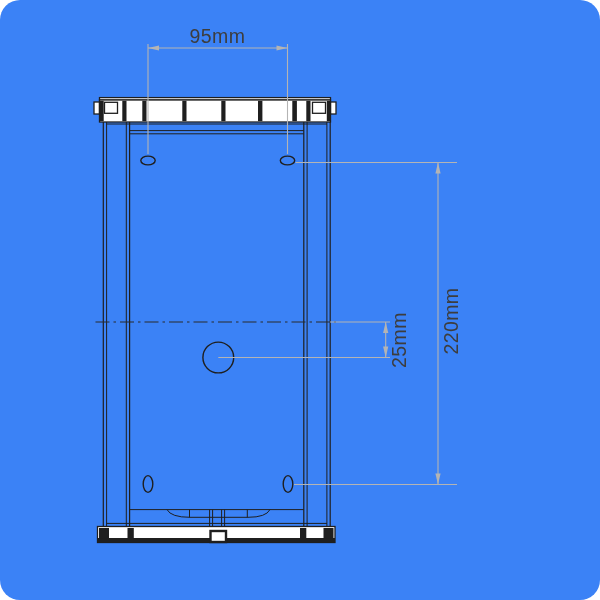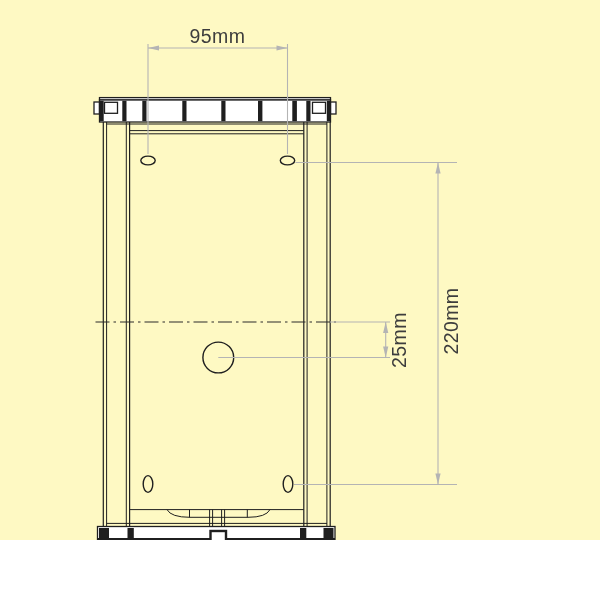--- a/index.html
+++ b/index.html
@@ -4,23 +4,24 @@
 <style>
   html, body {
     margin: 0;
     padding: 0;
     background: #ffffff;
     font-family: "Liberation Sans", sans-serif;
   }
   .stage {
     position: relative;
     width: 600px;
-    height: 540px;
-    background: #fef9c3;
+    height: 600px;
+    background: #3b82f6;
     overflow: hidden;
+    border-radius: 20px;
   }
   .stage svg { position: absolute; left: 0; top: 0; }
   .ln   { stroke: #1f1f1f; stroke-width: 1.2; fill: none; }
   .lnthin { stroke: #1f1f1f; stroke-width: 1; fill: none; }
   .blk  { fill: #1f1f1f; stroke: none; }
   .wbox { fill: #ffffff; stroke: #1f1f1f; stroke-width: 1.3; }
   .dim  { stroke: #b4b4b4; stroke-width: 1.1; fill: none; }
   .dimarrow { fill: #b4b4b4; stroke: none; }
   .dim-text {
     font-family: "Liberation Sans", sans-serif;

